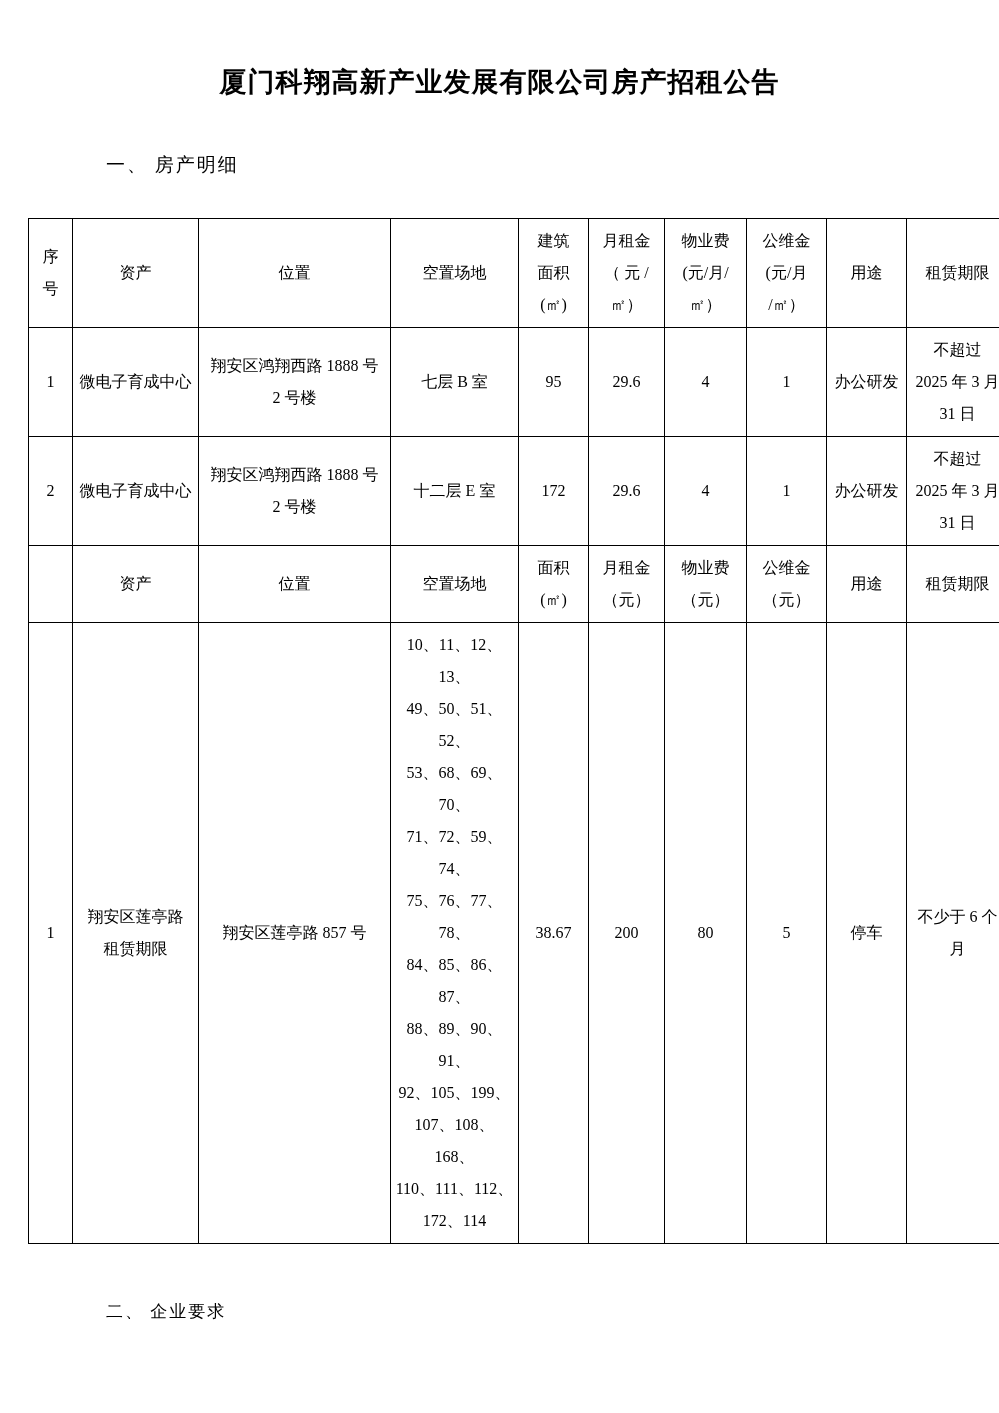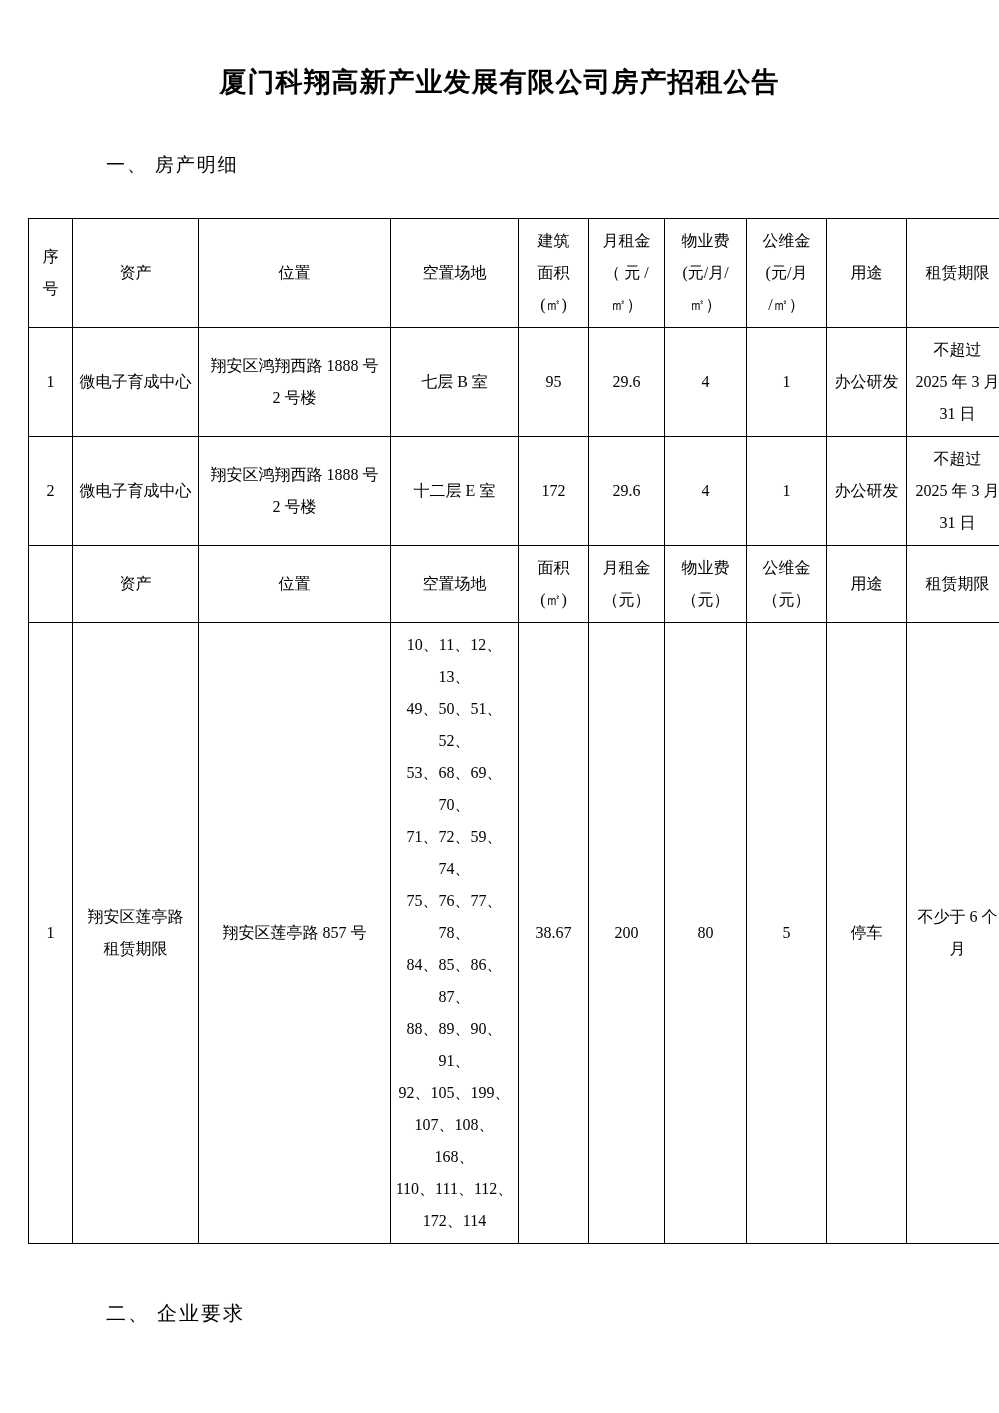--- a/index.html
+++ b/index.html
@@ -70,21 +70,21 @@
   .col-fee   { width: 82px; }
   .col-maint { width: 80px; }
   .col-use   { width: 80px; }
   .col-term  { width: 102px; }
 
   .tall-cell {
     line-height: 2.05;
     font-size: 14.5px;
   }
   .section-heading-bottom {
-    font-size: 20px;
+    font-size: 17px;
     margin-top: 56px;
     padding-left: 78px;
     letter-spacing: 2px;
   }
 </style>
 </head>
 <body>
 
 <div class="page">
 

